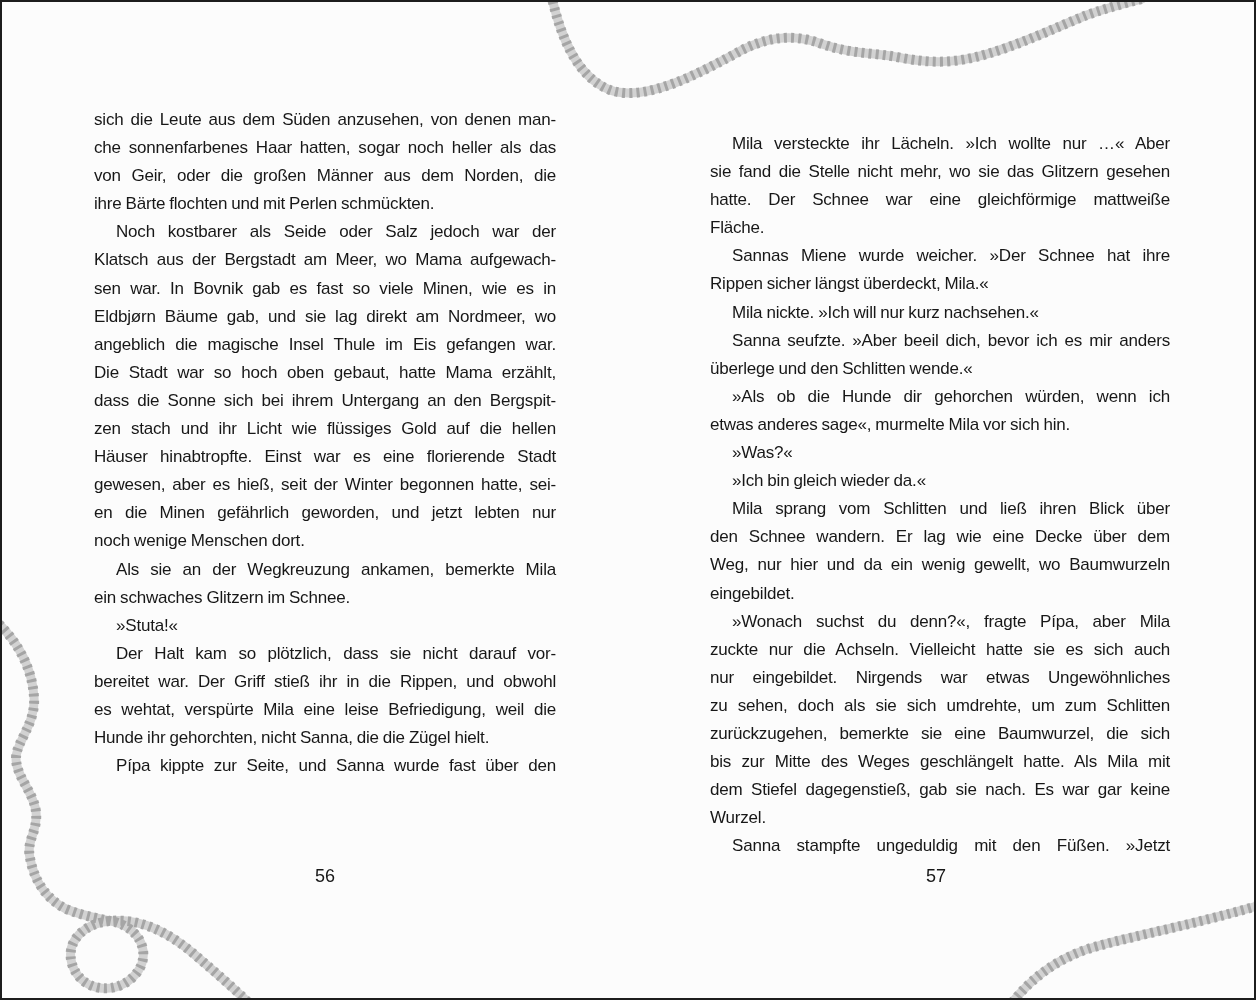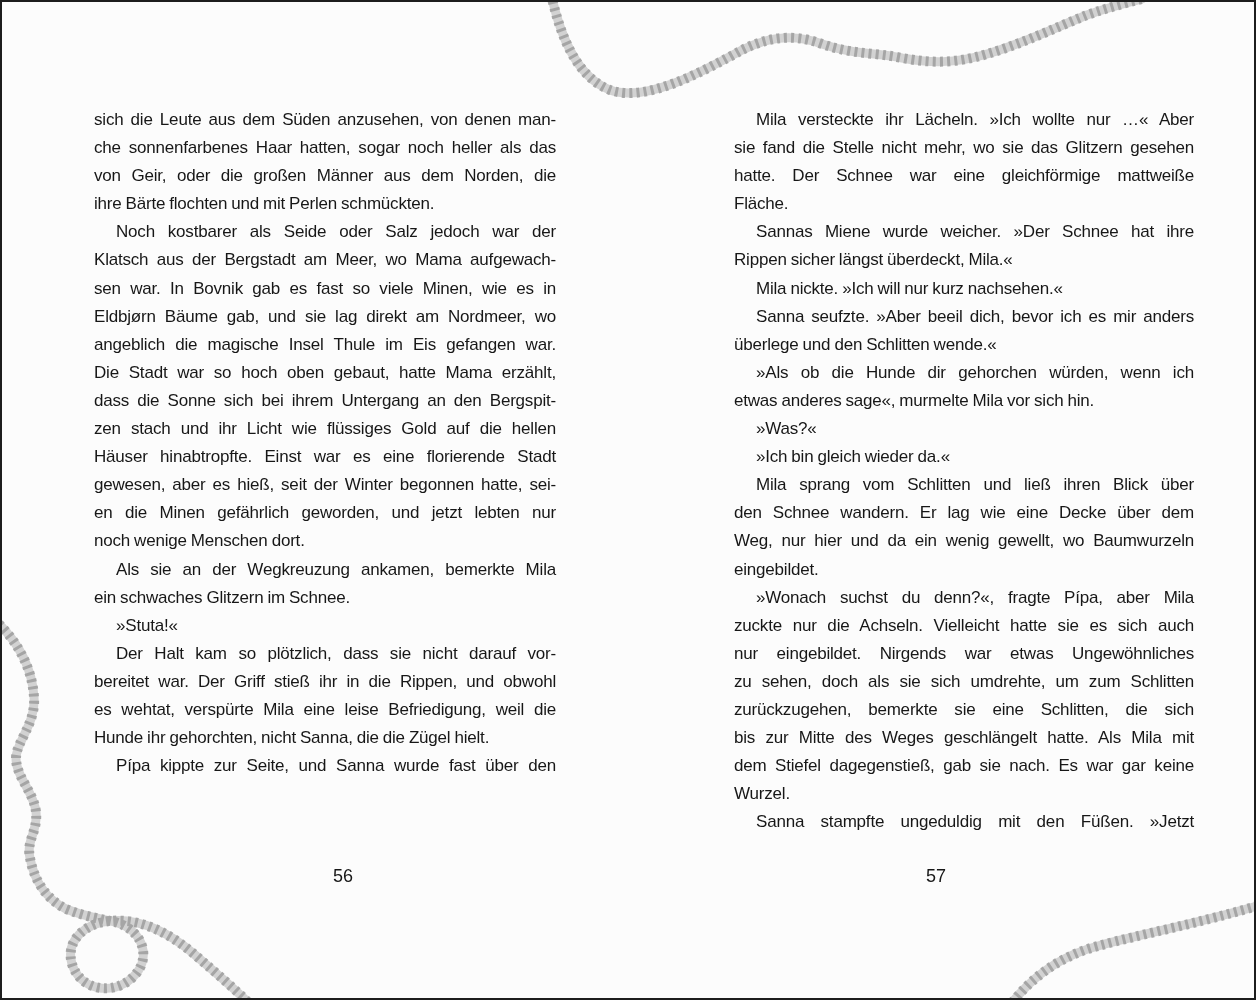--- a/index.html
+++ b/index.html
@@ -14,30 +14,30 @@
   }
   .rope-svg{position:absolute; inset:0; width:1256px; height:1000px; pointer-events:none;}
   .rope-soft{fill:none; stroke:var(--rope-soft); stroke-width:9; stroke-linecap:round;}
   .rope-strand{fill:none; stroke:var(--rope); stroke-width:10; stroke-linecap:butt;
                stroke-dasharray:3 4.2; opacity:.9;}
   .textcol{
     position:absolute; top:104px; width:462px; color:var(--ink);
     font-size:17px; line-height:28.1px; letter-spacing:-0.2px; word-spacing:-0.5px;
   }
   .textcol.left{left:92px;}
-  .textcol.right{left:732px; width:460px;}
+  .textcol.right{left:708px; width:460px;margin-top:24px;}
   .para{margin:0;}
   .para.indent .line:first-child{text-indent:22px;}
   .line{text-align:justify; text-align-last:justify; white-space:normal; height:28.1px; overflow:visible;}
   .line.last{text-align-last:left;}
   .pagenum{
     position:absolute; top:862px; width:462px; text-align:center; color:var(--ink);
     font-size:18px; line-height:24px;
   }
-  .pagenum.left{left:110px;}
+  .pagenum.left{left:92px;}
   .pagenum.right{left:704px; width:460px;}
 </style>
 </head>
 <body>
 
 <div class="canvas">
 
   <svg class="rope-svg" viewBox="0 0 1256 1000" xmlns="http://www.w3.org/2000/svg" aria-hidden="true">
 
     <g>
@@ -128,21 +128,21 @@
         <div class="line">Mila sprang vom Schlitten und ließ ihren Blick über</div>
         <div class="line">den Schnee wandern. Er lag wie eine Decke über dem</div>
         <div class="line">Weg, nur hier und da ein wenig gewellt, wo Baumwurzeln</div>
         <div class="line last">eingebildet.</div>
       </div>
       <div class="para indent">
         <div class="line">»Wonach suchst du denn?«, fragte Pípa, aber Mila</div>
         <div class="line">zuckte nur die Achseln. Vielleicht hatte sie es sich auch</div>
         <div class="line">nur eingebildet. Nirgends war etwas Ungewöhnliches</div>
         <div class="line">zu sehen, doch als sie sich umdrehte, um zum Schlitten</div>
-        <div class="line">zurückzugehen, bemerkte sie eine Schlitten, die sich</div>
+        <div class="line">zurückzugehen, bemerkte sie eine Baumwurzel, die sich</div>
         <div class="line">bis zur Mitte des Weges geschlängelt hatte. Als Mila mit</div>
         <div class="line">dem Stiefel dagegenstieß, gab sie nach. Es war gar keine</div>
         <div class="line last">Wurzel.</div>
       </div>
       <div class="para indent">
         <div class="line">Sanna stampfte ungeduldig mit den Füßen. »Jetzt</div>
       </div>
     </div>
   <div class="pagenum right">57</div>
 

